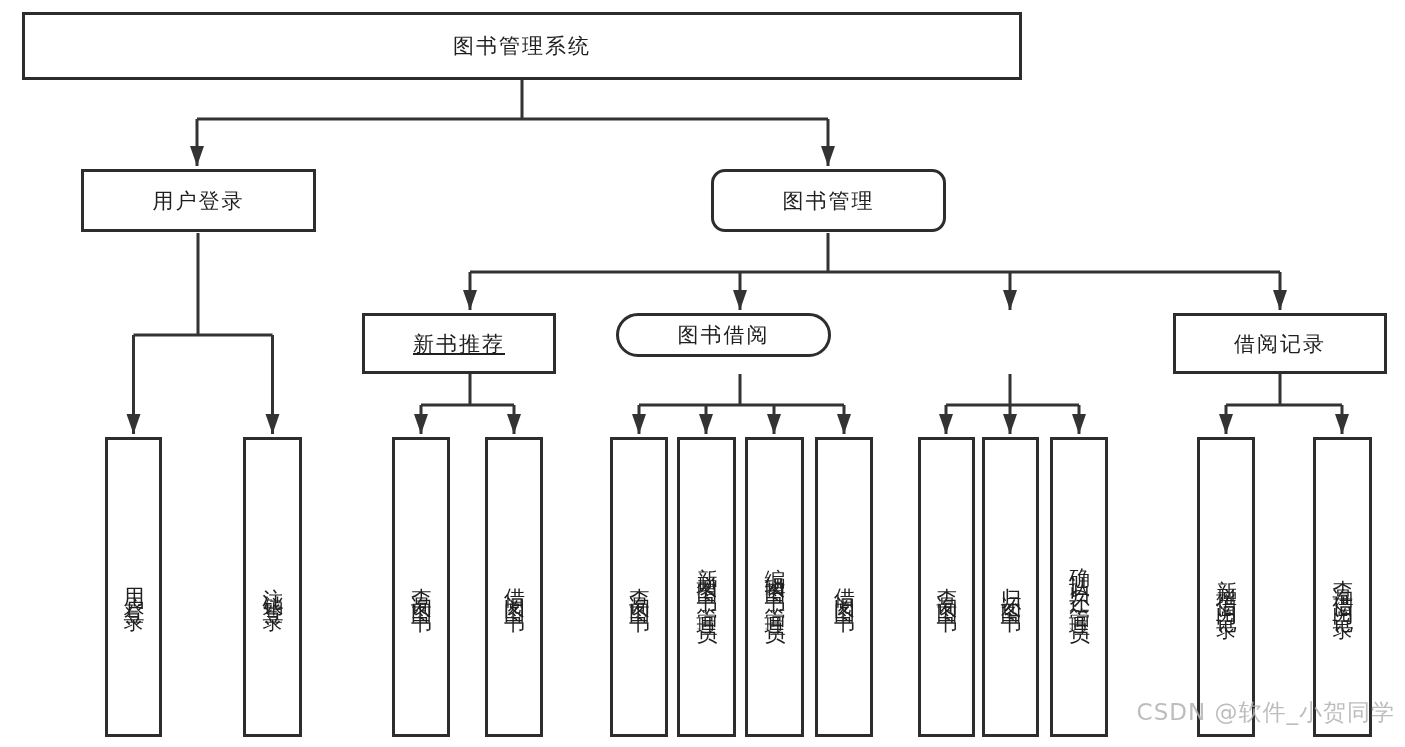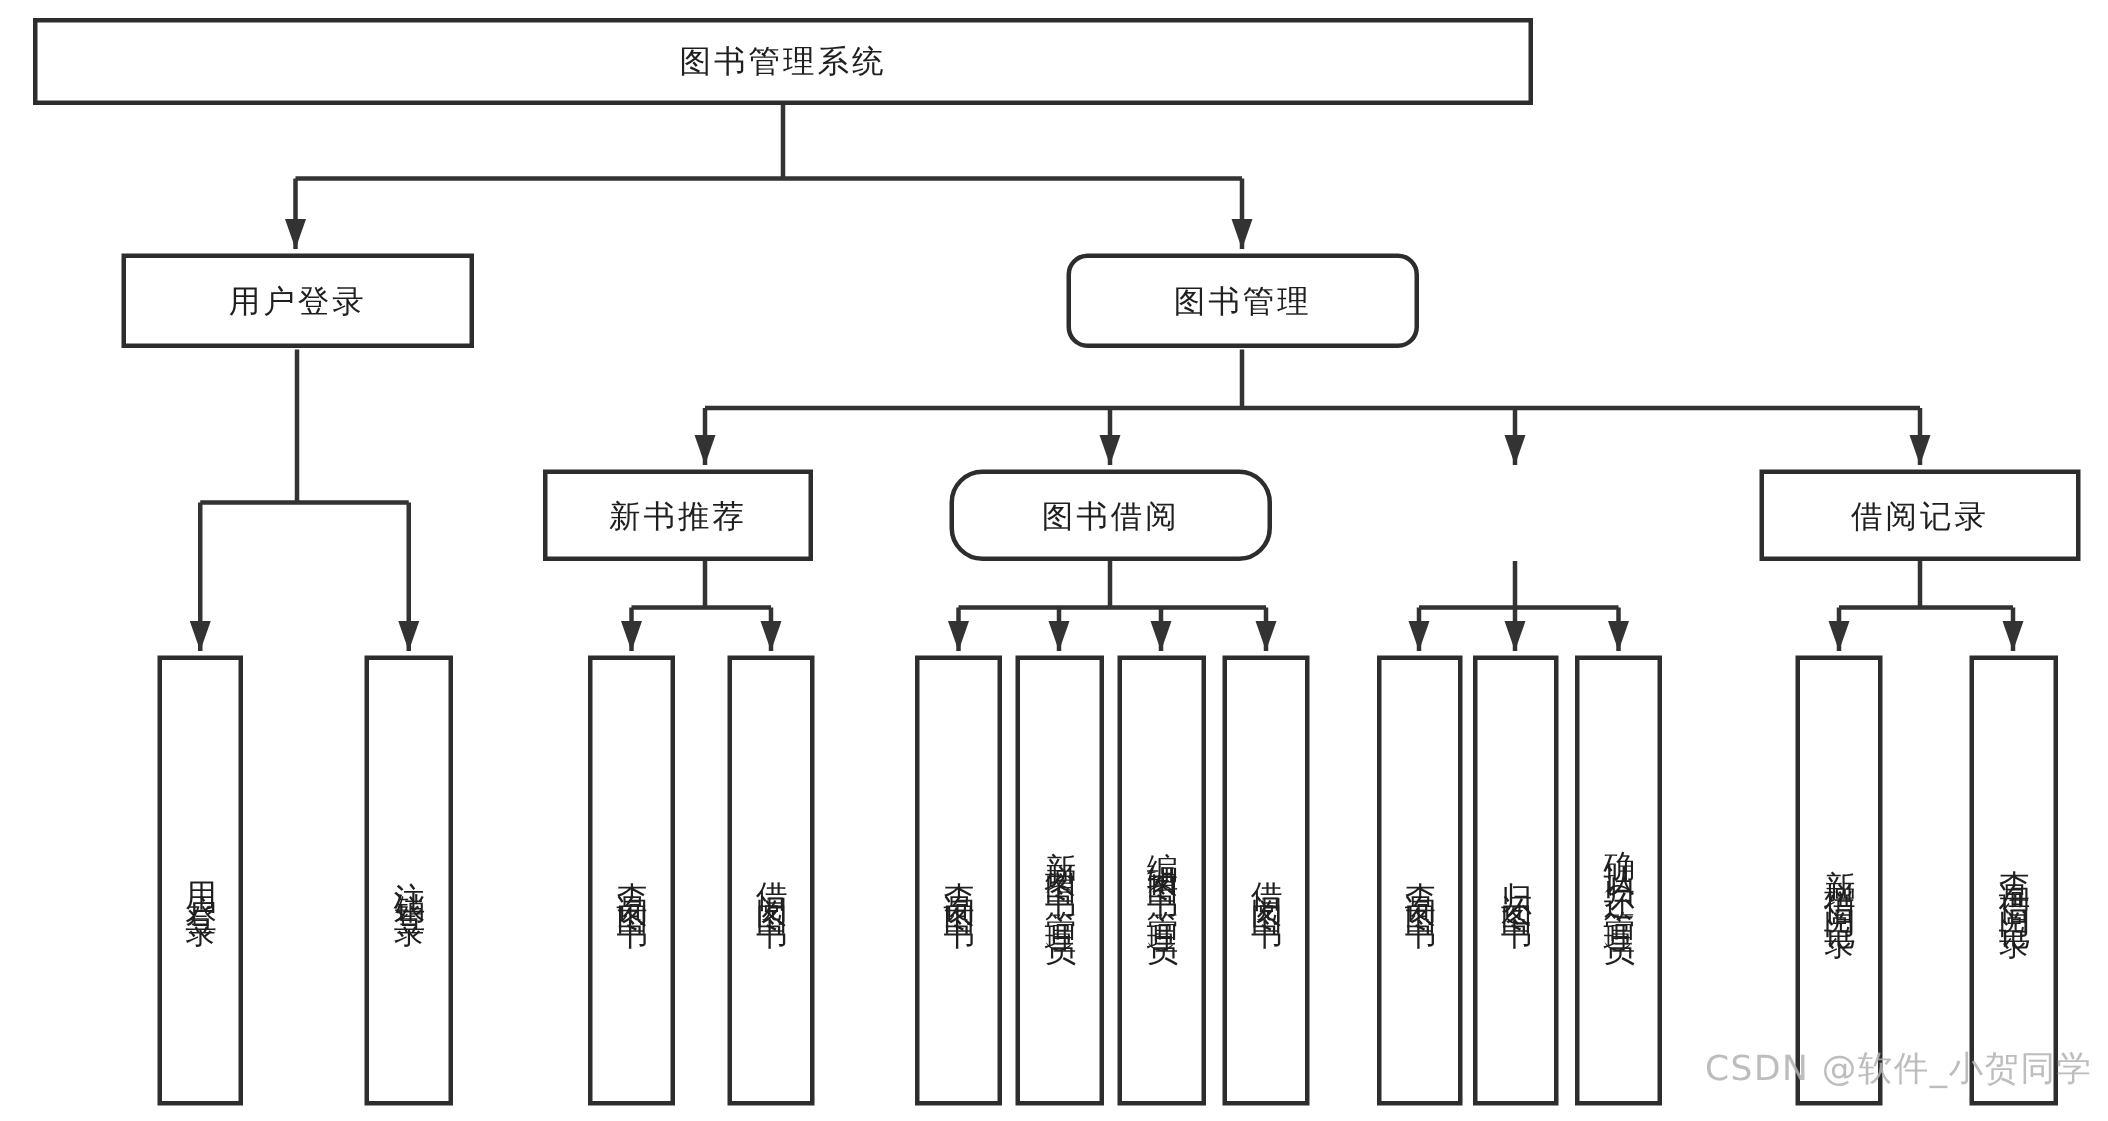--- a/index.html
+++ b/index.html
@@ -79,35 +79,35 @@
       <path d="M946 405 V434" marker-end="url(#arr)"></path>
       <path d="M1010 405 V434" marker-end="url(#arr)"></path>
       <path d="M1079 405 V434" marker-end="url(#arr)"></path>
 
       <path d="M1280 374 V405 M1226 405 H1342"></path>
       <path d="M1226 405 V434" marker-end="url(#arr)"></path>
       <path d="M1342 405 V434" marker-end="url(#arr)"></path>
     </g>
   </svg>
 
-  <div class="node hbox" style="left:22px;top:12px;width:1000px;height:58px;">
+  <div class="node hbox" style="left:22px;top:12px;width:1000px;height:68px;">
     <span>图书管理系统</span>
   </div>
 
   <div class="node hbox" style="left:81px;top:169px;width:235px;height:63px;">
     <span>用户登录</span>
   </div>
   <div class="node hbox" style="left:711px;top:169px;width:235px;height:63px;border-radius:14px;">
     <span>图书管理</span>
   </div>
 
-  <div class="node hbox" style="left:362px;top:313px;width:180px;height:61px;">
+  <div class="node hbox" style="left:362px;top:313px;width:194px;height:61px;text-decoration:underline;">
     <span>新书推荐</span>
   </div>
-  <div class="node hbox" style="left:633px;top:313px;width:215px;height:61px;border-radius:22px;">
+  <div class="node hbox" style="left:616px;top:313px;width:215px;height:44px;border-radius:22px;">
     <span>图书借阅</span>
   </div>
   <div class="node hbox" style="left:1173px;top:313px;width:214px;height:61px;">
     <span>借阅记录</span>
   </div>
 
   <div class="node vbox" style="left:105px;top:437px;width:57px;height:300px;">
     <span class="vlabel">用户登录</span>
   </div>
   <div class="node vbox" style="left:243px;top:437px;width:59px;height:300px;">

